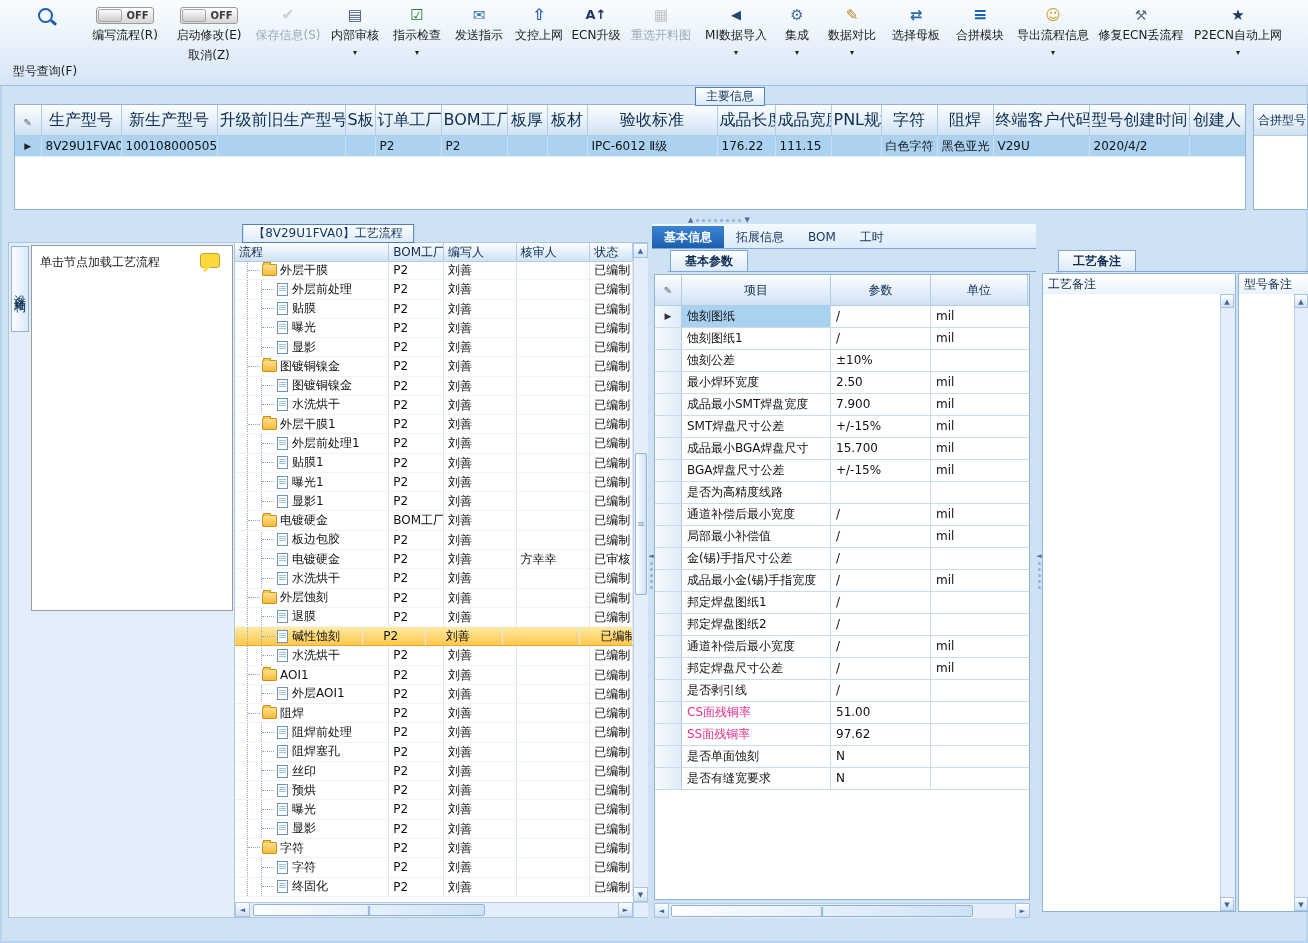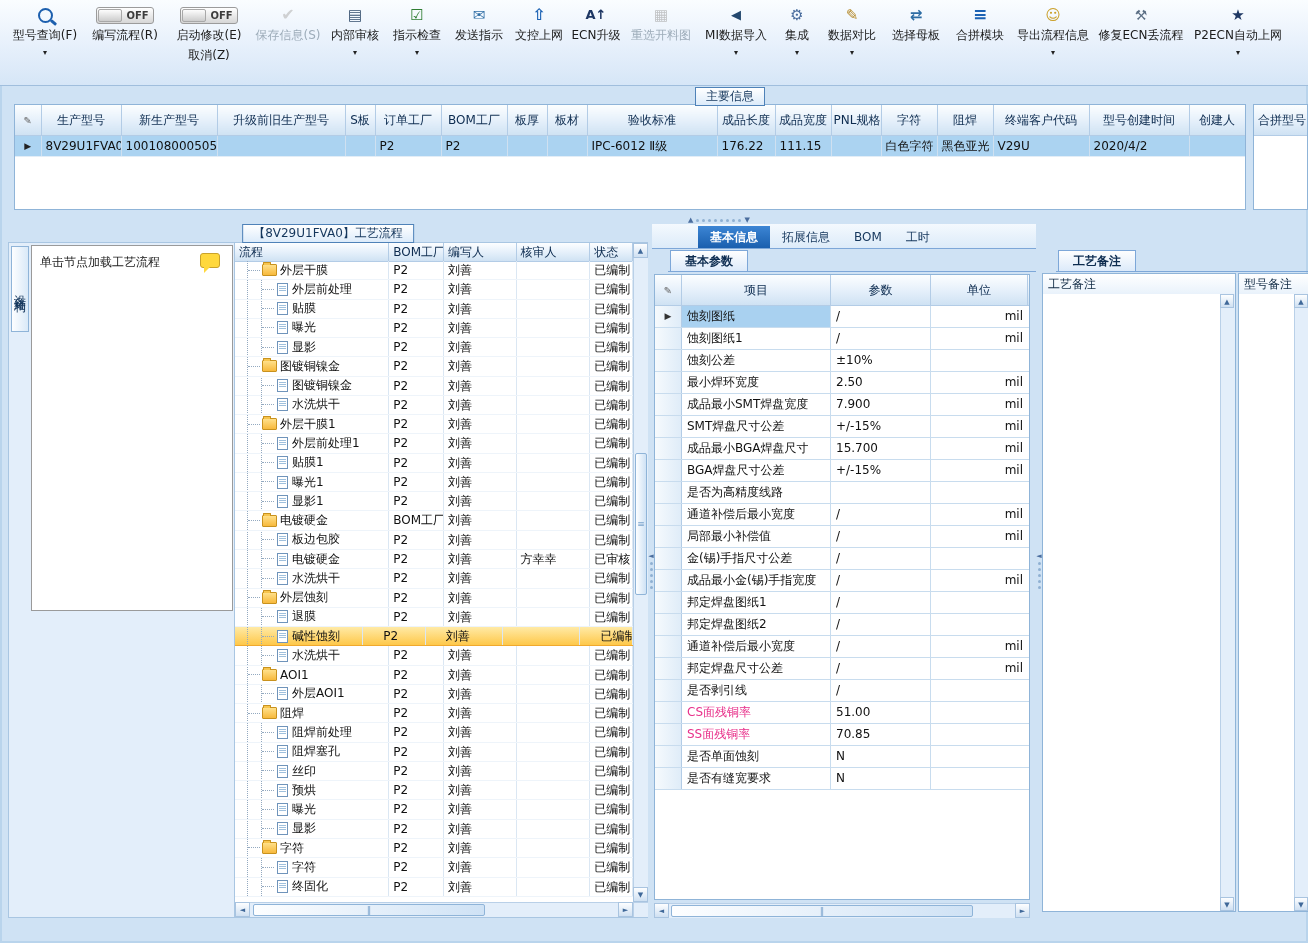--- a/index.html
+++ b/index.html
@@ -49,21 +49,21 @@
     background:linear-gradient(#ffffff,#dcebfa);border:1px solid #4f82b8;font-size:12px;color:#14365c;
     white-space:nowrap;z-index:3;}
 
   
   .main-info{position:absolute;left:0;top:87px;width:1308px;height:128px;}
   .mi-tab{left:695px;top:0;}
   .mi-body{position:absolute;left:14px;top:17px;width:1232px;height:106px;background:#fff;
     border:1px solid #8fb4d8;box-sizing:border-box;overflow:hidden;}
   .mi-table{border-collapse:collapse;table-layout:fixed;width:1230px;}
   .mi-table th{height:30px;background:linear-gradient(#fcfeff,#e4effa 55%,#cfe2f3);
-    border:1px solid #b3cce6;border-top:none;font-weight:normal;color:#0d2c50;font-size:12px;
+    border:1px solid #b3cce6;border-top:none;font-weight:normal;color:#0d2c50;font-size:16px;
     padding:0 2px;overflow:hidden;white-space:nowrap;}
   .mi-table th:first-child{border-left:none;}
   .mi-table td{height:20px;border-right:1px solid #cfe0f0;border-bottom:1px solid #e2edf7;
     font-size:12px;padding:0 4px;white-space:nowrap;overflow:hidden;}
   .mi-table tr.selected td{background:#abd3f1;}
   .mi-table td.sel-cell{text-align:center;padding:0;
     background:linear-gradient(90deg,#f6fafe,#dcebf8);font-size:9px;color:#222;}
   .sel-head::before{content:"✎";color:#666;font-size:10px;}
   .merge-panel{position:absolute;left:1253px;top:17px;width:55px;height:106px;background:#fff;
     border:1px solid #8fb4d8;box-sizing:border-box;overflow:hidden;}
@@ -125,38 +125,38 @@
   .sb-thumb{position:absolute;background:linear-gradient(90deg,#fdfeff,#cfe2f5);border:1px solid #8fb4d8;border-radius:2px;
     display:flex;align-items:center;justify-content:center;color:#7aa3cc;font-size:9px;}
   .sb-corner{position:absolute;right:0;bottom:0;width:15px;height:15px;background:#e3eefa;
     border-left:1px solid #b9d0e8;border-top:1px solid #b9d0e8;box-sizing:border-box;}
 
   
   .detail-panel{position:absolute;left:652px;top:224px;width:384px;height:694px;}
   .tab-bar{position:absolute;left:0;top:0;right:0;height:24px;display:flex;align-items:flex-end;
     border-bottom:1px solid #7da7d8;background:linear-gradient(#f4f9fe,#dcebf9);}
   .tab{height:22px;line-height:22px;padding:0 12px;font-size:12px;color:#14365c;background:transparent;}
-  .tab.active{background:linear-gradient(#3c85d4,#1a5fae);color:#fff;font-weight:bold;margin-left:46px;}
+  .tab.active{background:linear-gradient(#3c85d4,#1a5fae);color:#fff;font-weight:bold;}
   .sub-tab-strip{position:absolute;left:16px;top:26px;right:0;height:21px;border-bottom:1px solid #7da7d8;}
   .sub-tab{position:absolute;left:2px;bottom:0;height:20px;line-height:20px;padding:0 14px;
     background:linear-gradient(#fefefe,#dceafa);border:1px solid #7da7d8;border-bottom:none;
     color:#0d2c50;font-weight:bold;font-size:12px;}
   .param-grid{position:absolute;left:2px;top:50px;width:376px;bottom:18px;background:#fff;
     border:1px solid #8fb4d8;box-sizing:border-box;overflow:hidden;}
   .pg-head{display:flex;height:30px;background:linear-gradient(#fcfeff,#e4effa 55%,#cfe2f3);border-bottom:1px solid #b3cce6;}
   .pg-hcell{box-sizing:border-box;border-right:1px solid #b3cce6;text-align:center;line-height:30px;
     color:#0d2c50;font-size:12px;overflow:hidden;white-space:nowrap;}
   .pg-row{display:flex;height:22px;border-bottom:1px solid #c8dcee;box-sizing:border-box;}
   .pg-rowhead{width:27px;flex:none;background:linear-gradient(90deg,#f6fafd,#dfecf8);border-right:1px solid #b3cce6;
     text-align:center;font-size:9px;color:#333;line-height:21px;box-sizing:border-box;}
   .pg-item{width:149px;flex:none;border-right:1px solid #c8dcee;padding:0 5px;line-height:21px;
     box-sizing:border-box;overflow:hidden;white-space:nowrap;}
   .pg-value{width:100px;flex:none;border-right:1px solid #c8dcee;padding:0 5px;line-height:21px;
     box-sizing:border-box;overflow:hidden;white-space:nowrap;}
-  .pg-unit{width:97px;flex:none;padding:0 5px;line-height:21px;box-sizing:border-box;overflow:hidden;white-space:nowrap;text-align:right;}
+  .pg-unit{width:97px;flex:none;padding:0 5px;line-height:21px;box-sizing:border-box;overflow:hidden;white-space:nowrap;}
   .pg-row.selected .pg-item{background:#a9d1f0;}
   .pg-item.pink{color:#e8308a;}
   .pg-corner::before{content:"✎";color:#666;font-size:10px;}
 
   
   .notes-panel{position:absolute;left:1040px;top:224px;width:268px;height:694px;}
   .note-block{position:absolute;top:49px;bottom:6px;background:#fff;border:1px solid #8fb4d8;box-sizing:border-box;}
   #note-left{left:2px;width:194px;}
   #note-right{left:198px;width:72px;}
   .note-head{height:20px;line-height:20px;background:linear-gradient(#ffffff,#e9f2fb);
@@ -171,21 +171,21 @@
   .st-left{color:#0013d6;font-weight:bold;font-size:12px;white-space:nowrap;}
   .st-center{position:absolute;left:44%;color:#13335a;font-size:12px;white-space:nowrap;}
   .clock{position:absolute;right:10px;top:3px;width:18px;height:18px;}
 </style>
 </head>
 <body>
 
 <div id="app">
 
   <div class="toolbar" id="toolbar">
-      <div class="tb-btn" style="width: 78px;">
+      <div class="tb-btn" style="width: 78px; gap: 36px;">
         <span class="tb-icon">
           <span class="tb-glyph ic-search"></span>
         </span>
         <div class="tb-label">型号查询(F)</div>
         <div class="tb-drop">▾</div>
       </div>
       <div class="tb-btn" style="width: 82px;">
         <span class="tb-icon">
           <span class="toggle">
             <span class="knob"></span>
@@ -951,21 +951,21 @@
           </div>
           <div class="pg-row">
             <div class="pg-rowhead"></div>
             <div class="pg-item pink">CS面残铜率</div>
             <div class="pg-value">51.00</div>
             <div class="pg-unit"></div>
           </div>
           <div class="pg-row">
             <div class="pg-rowhead"></div>
             <div class="pg-item pink">SS面残铜率</div>
-            <div class="pg-value">70.85</div>
+            <div class="pg-value">97.62</div>
             <div class="pg-unit"></div>
           </div>
           <div class="pg-row">
             <div class="pg-rowhead"></div>
             <div class="pg-item">是否单面蚀刻</div>
             <div class="pg-value">N</div>
             <div class="pg-unit"></div>
           </div>
           <div class="pg-row">
             <div class="pg-rowhead"></div>

